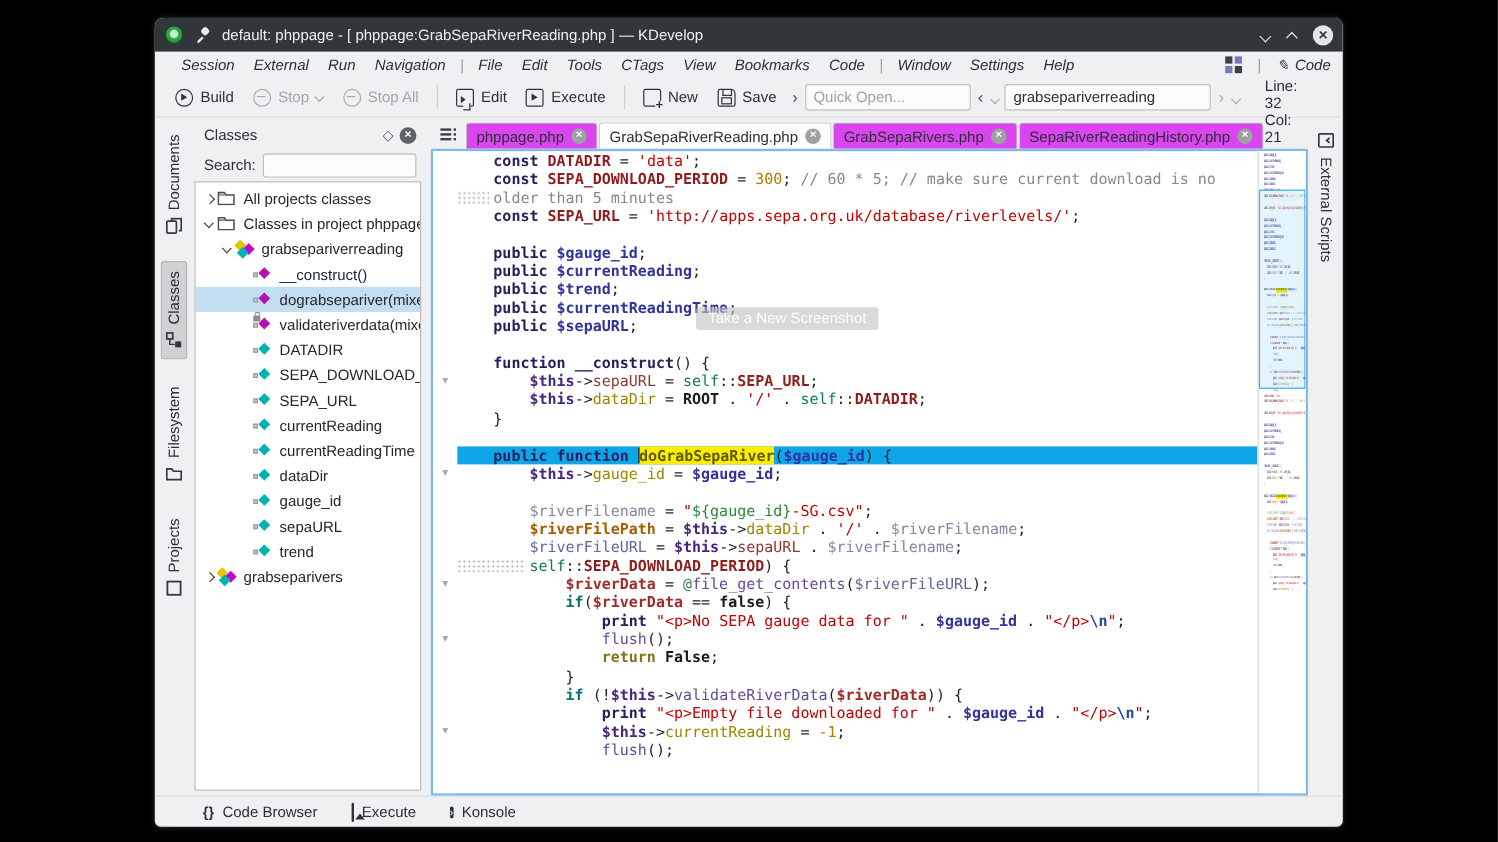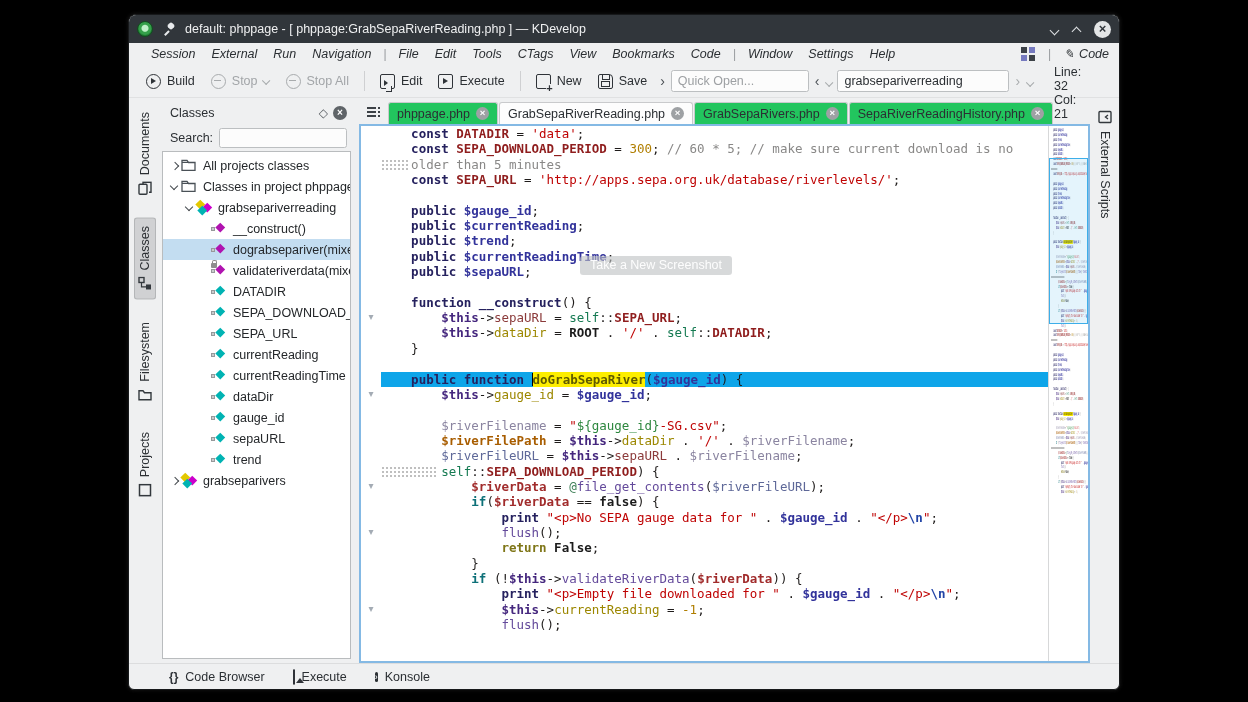--- a/index.html
+++ b/index.html
@@ -120,21 +120,21 @@
   .lock::before { content:""; position:absolute; left:1px; top:-3px; width:3px; height:3px; border:1.2px solid #8e8e8e; border-bottom:none; border-radius:2px 2px 0 0; }
 
   
   .editor-col { flex:1; display:flex; flex-direction:column; min-width:0; padding-top:3px; }
   .doctabs { height:23px; display:flex; align-items:flex-end; flex:0 0 auto; font-size:12.5px; color:#2b2f33; }
   .dswitch { width:22px; height:20px; position:relative; flex:0 0 auto; margin:0 3px 1px 4px; }
   .dswitch::before { content:""; position:absolute; left:4px; top:4px; width:9px; height:1.8px; background:#3c4146;
         box-shadow:0 4px 0 #3c4146, 0 8px 0 #3c4146; }
   .dswitch::after { content:""; position:absolute; left:15px; top:4px; width:2px; height:1.8px; background:#3c4146;
         box-shadow:0 4px 0 #3c4146, 0 8px 0 #3c4146; }
-  .dtab { height:22px; display:flex; align-items:center; gap:6px; padding:0 8px; background:#22c55e;
+  .dtab { height:22px; display:flex; align-items:center; gap:6px; padding:0 8px; background:#d946ef;
           border:1px solid #c9cacc; border-bottom:none; border-radius:3px 3px 0 0; margin-right:1px; white-space:nowrap; }
   .dtab.active { background:#fdfdfd; }
   .tclose { width:13px; height:13px; border-radius:50%; background:#9ea1a4; color:#fff; font-size:9.5px;
             line-height:12.5px; text-align:center; font-weight:bold; }
   .linecol { margin-left:auto; padding:0 10px 3px 0; font-size:12.5px; }
 
   .editframe { flex:1; display:flex; min-height:0; border:2px solid #84b9e4; background:#fff; margin-right:1px; position:relative; }
   .gutter { width:20px; flex:0 0 auto; background:#fff; position:relative; font-size:10px; color:#a3abb4; }
   .fold { position:absolute; left:5px; width:10px; text-align:center; }
   .codearea { flex:1; min-width:0; overflow:hidden; position:relative;

